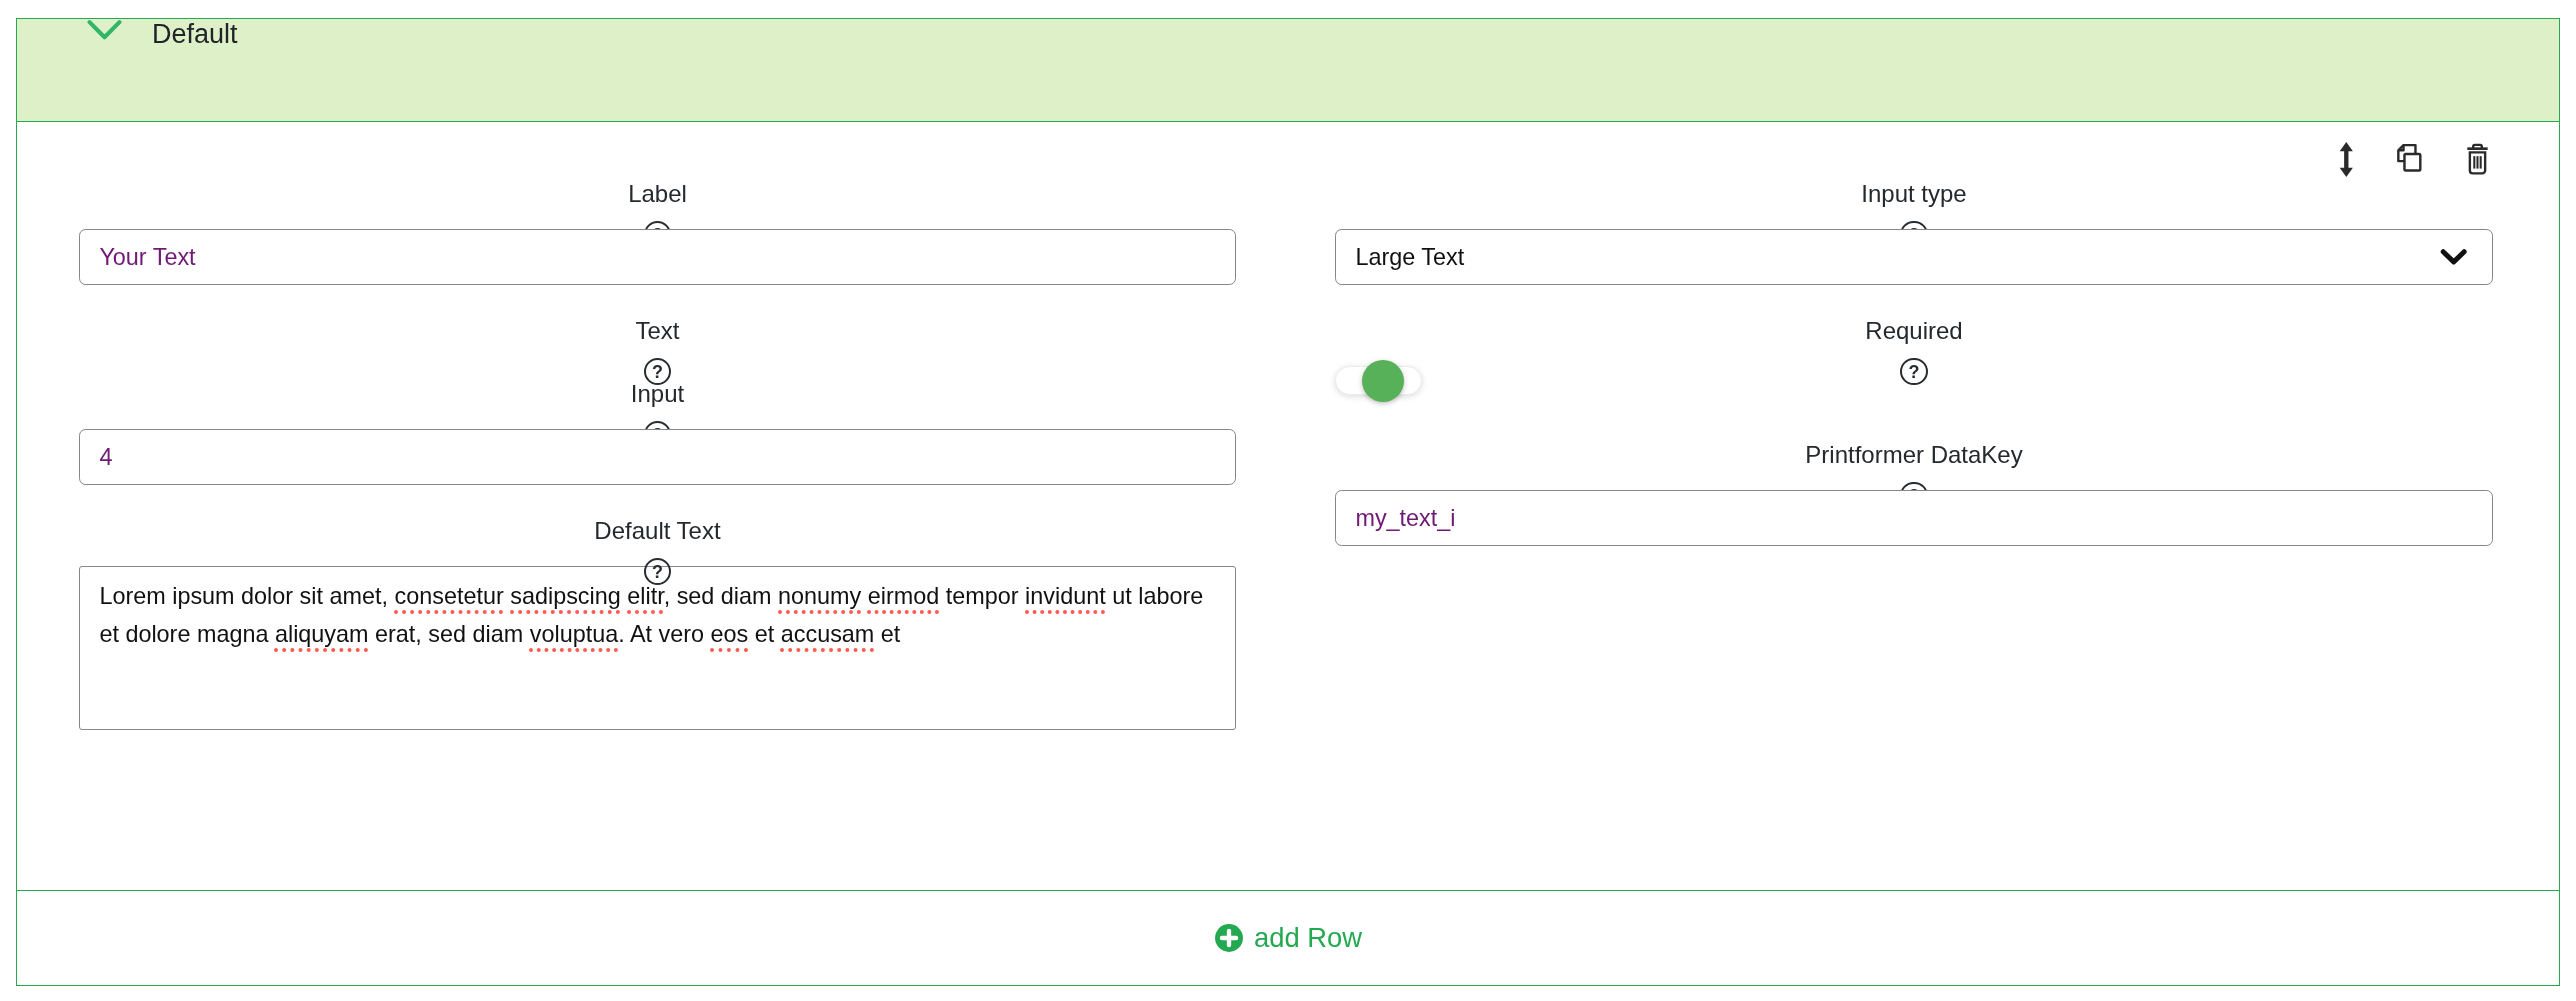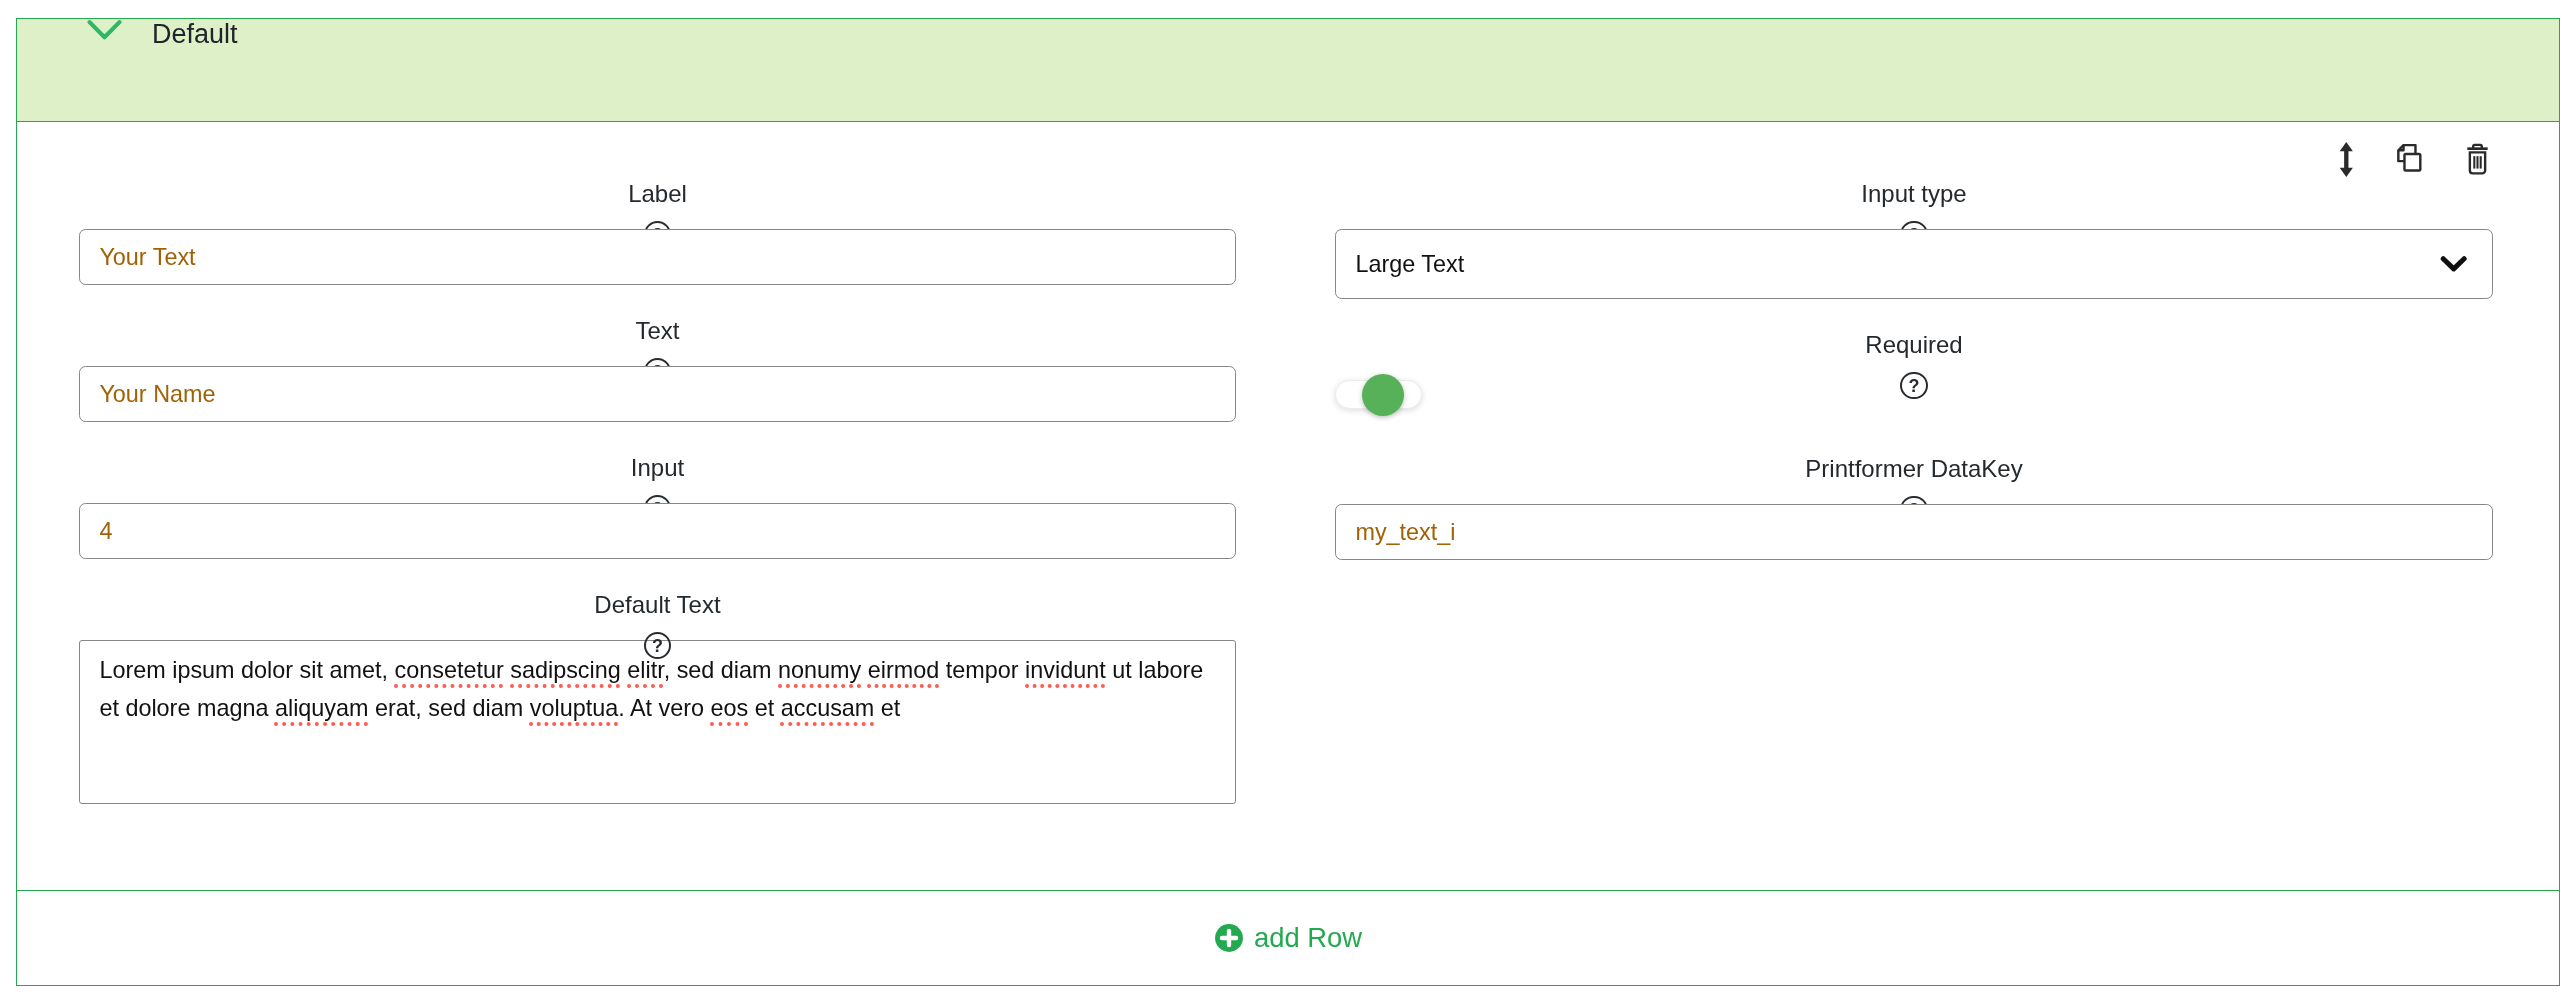--- a/index.html
+++ b/index.html
@@ -36,26 +36,26 @@
   }
   .help{
     width:27.4px;height:27.4px;box-sizing:border-box;flex:0 0 auto;
     border:2.4px solid #272c31;border-radius:50%;
     display:inline-flex;align-items:center;justify-content:center;
     font-size:18px;font-weight:700;color:#272c31;cursor:pointer;line-height:1;
   }
   .text-input{
     width:100%;height:56px;box-sizing:border-box;
     border:1.6px solid #868686;border-radius:6.5px;background:#fff;
-    font-family:inherit;font-size:23.4px;color:#a16207;padding:0 19.4px;
+    font-family:inherit;font-size:23.4px;color:#701a75;padding:0 19.4px;
   }
   .select-wrap{position:relative;width:100%;}
   .select-input{
     appearance:none;-webkit-appearance:none;-moz-appearance:none;
-    width:100%;height:70px;box-sizing:border-box;
+    width:100%;height:56px;box-sizing:border-box;
     border:1.6px solid #868686;border-radius:6.5px;background:#fff;
     font-family:inherit;font-size:23.4px;color:#111;padding:0 65px 0 19.4px;
   }
   .select-arrow{
     position:absolute;right:26px;top:50%;transform:translateY(-50%);
     pointer-events:none;display:flex;
   }
   
   .toggle{position:relative;width:87px;height:29px;margin-top:3.2px;cursor:pointer;}
   .toggle-track{
@@ -152,21 +152,20 @@
             <span class="help">?</span>
           </div>
           <input class="text-input" type="text" value="Your Text" style="">
         </div>
 
         <div class="field">
           <div class="field-label">
             <span>Text</span>
             <span class="help">?</span>
           </div>
-          <input class="text-input" type="text" value="Your Name" style="">
         </div>
 
         <div class="field">
           <div class="field-label">
             <span>Input</span>
             <span class="help">?</span>
           </div>
           <input class="text-input" type="text" value="4" style="">
         </div>
 

